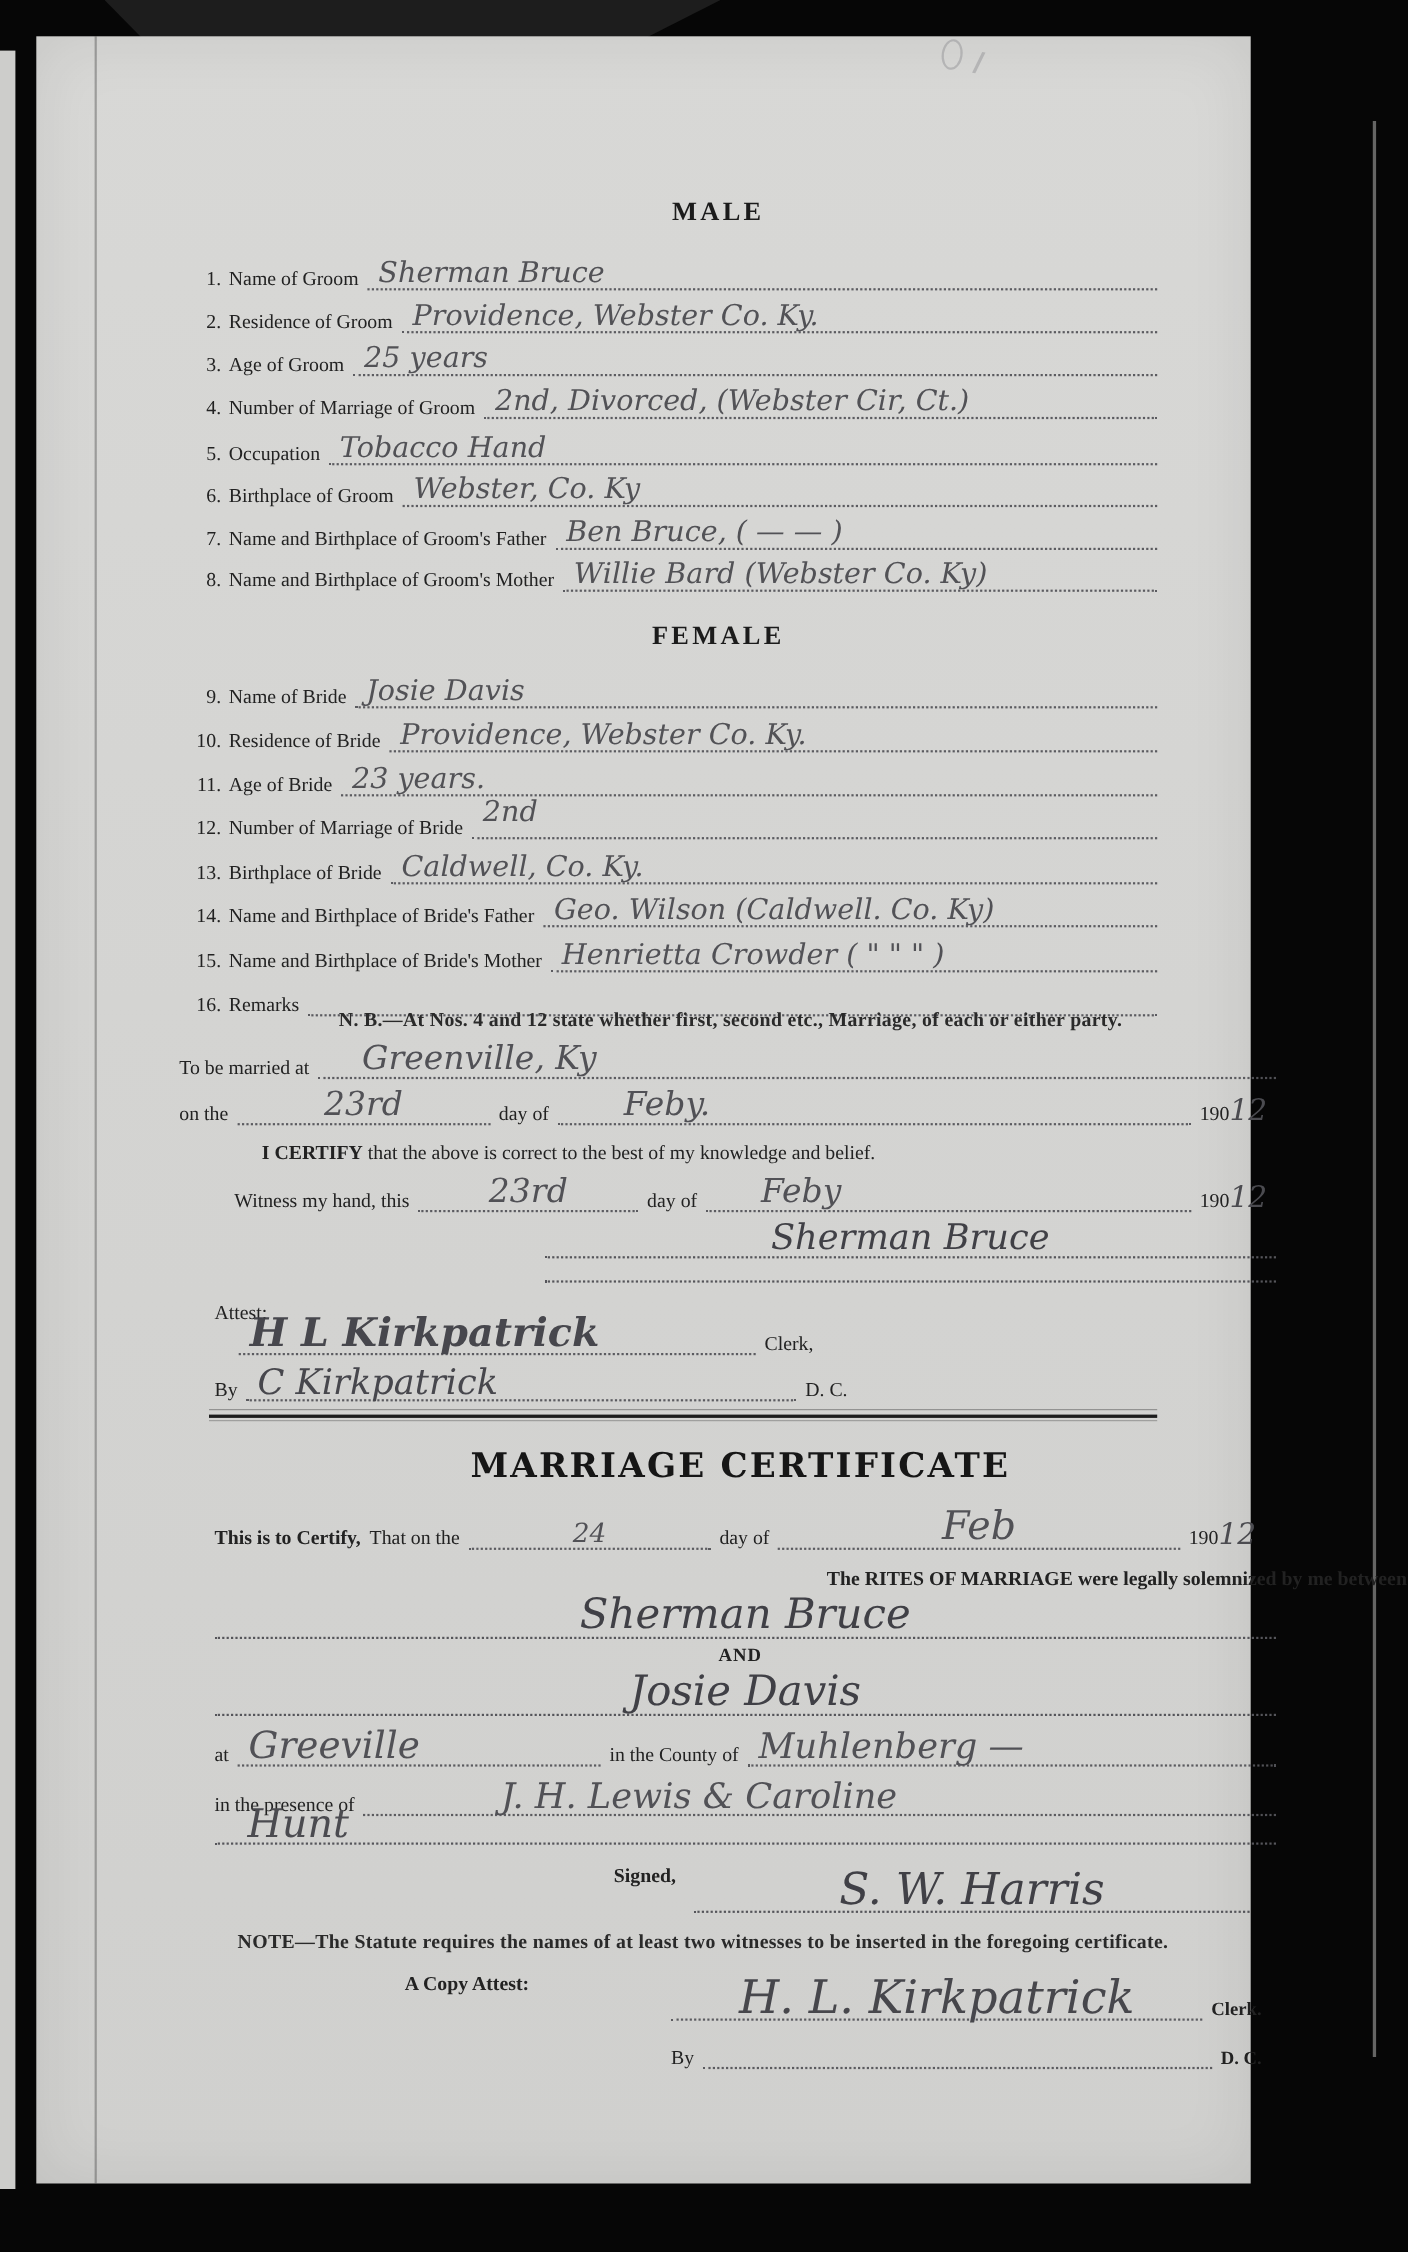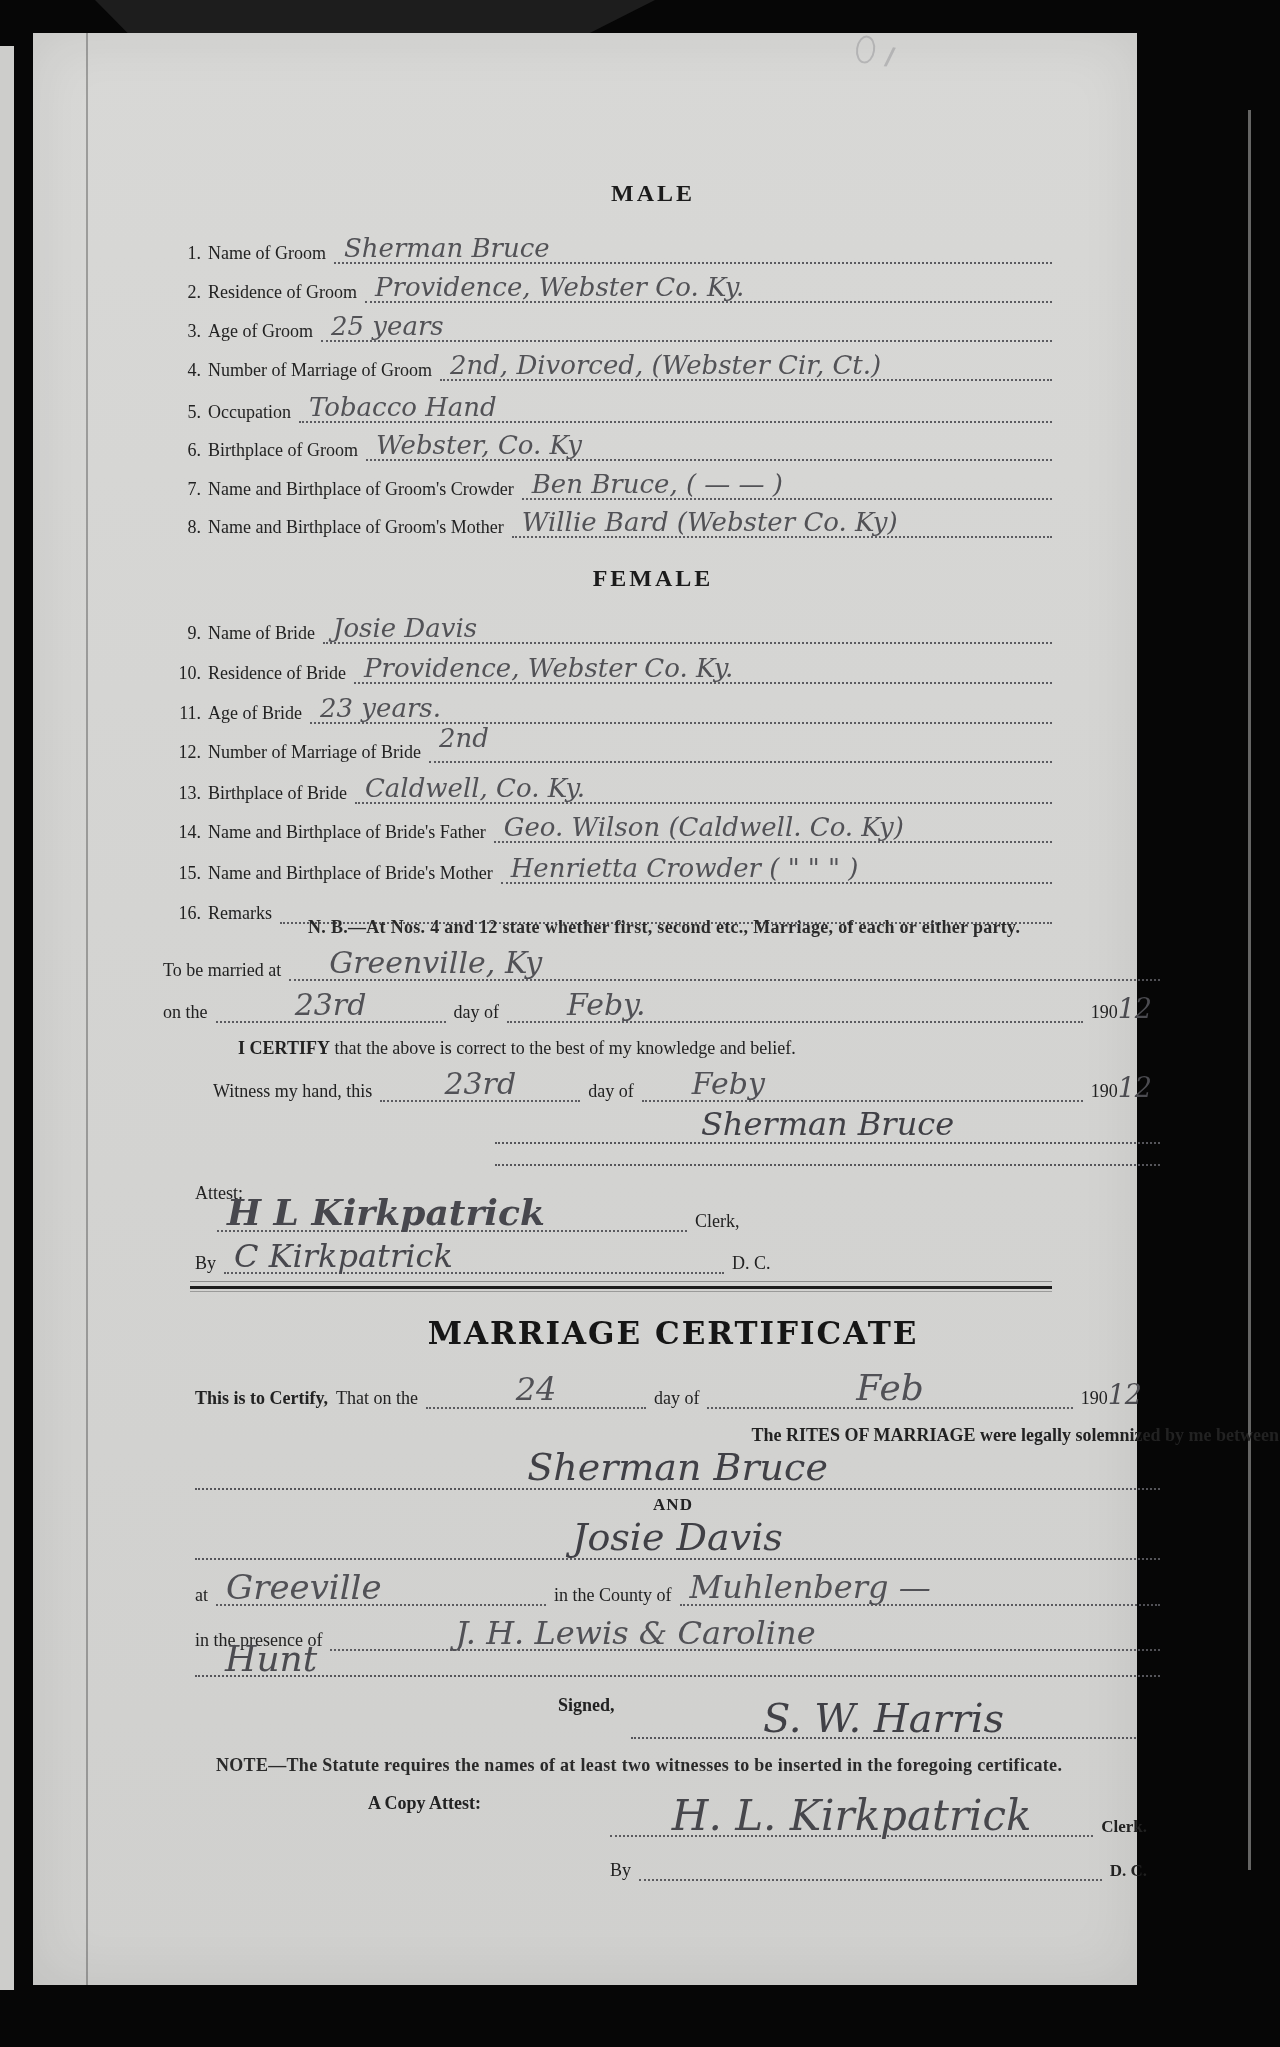--- a/index.html
+++ b/index.html
@@ -100,21 +100,21 @@
   </div>
   <div class="hrow" style="top:400px">
     <span class="fno">6.</span>
     <span class="flabel">Birthplace of Groom</span>
     <span class="leader">
         <span class="hw">Webster, Co. Ky</span>
       </span>
   </div>
   <div class="hrow" style="top:439px">
     <span class="fno">7.</span>
-    <span class="flabel">Name and Birthplace of Groom's Crowder</span>
+    <span class="flabel">Name and Birthplace of Groom's Father</span>
     <span class="leader">
         <span class="hw">Ben Bruce, ( —  — )</span>
       </span>
   </div>
   <div class="hrow" style="top:477px">
     <span class="fno">8.</span>
     <span class="flabel">Name and Birthplace of Groom's Mother</span>
     <span class="leader">
         <span class="hw">Willie Bard (Webster Co. Ky)</span>
       </span>
@@ -241,21 +241,21 @@
       <div class="thick"></div>
       <div class="thin2"></div>
   </div>
 
   <div class="mc-heading" style="top:1282px">MARRIAGE CERTIFICATE</div>
 
   <div class="flexrow" style="left:162px;top:1348px;width:955px">
     <span class="plabel b" style="padding-left:0">This is to Certify,</span>
     <span class="plabel" style="padding-left:0">That on the</span>
     <span class="leader fix220">
-        <span class="hw hw-c" style="font-size:32px">24</span>
+        <span class="hw hw-c" style="font-size:24px">24</span>
       </span>
     <span class="plabel">day of</span>
     <span class="leader">
         <span class="hw hw-c" style="font-size:36px">Feb</span>
       </span>
     <span class="plabel year"><span>190</span><span class="hw-inline">12</span></span>
   </div>
 
   <div class="abslabel b" style="left:34px;top:1392px;width:1212px;text-align:right">The RITES OF MARRIAGE were legally solemnized by me between</div>
 

